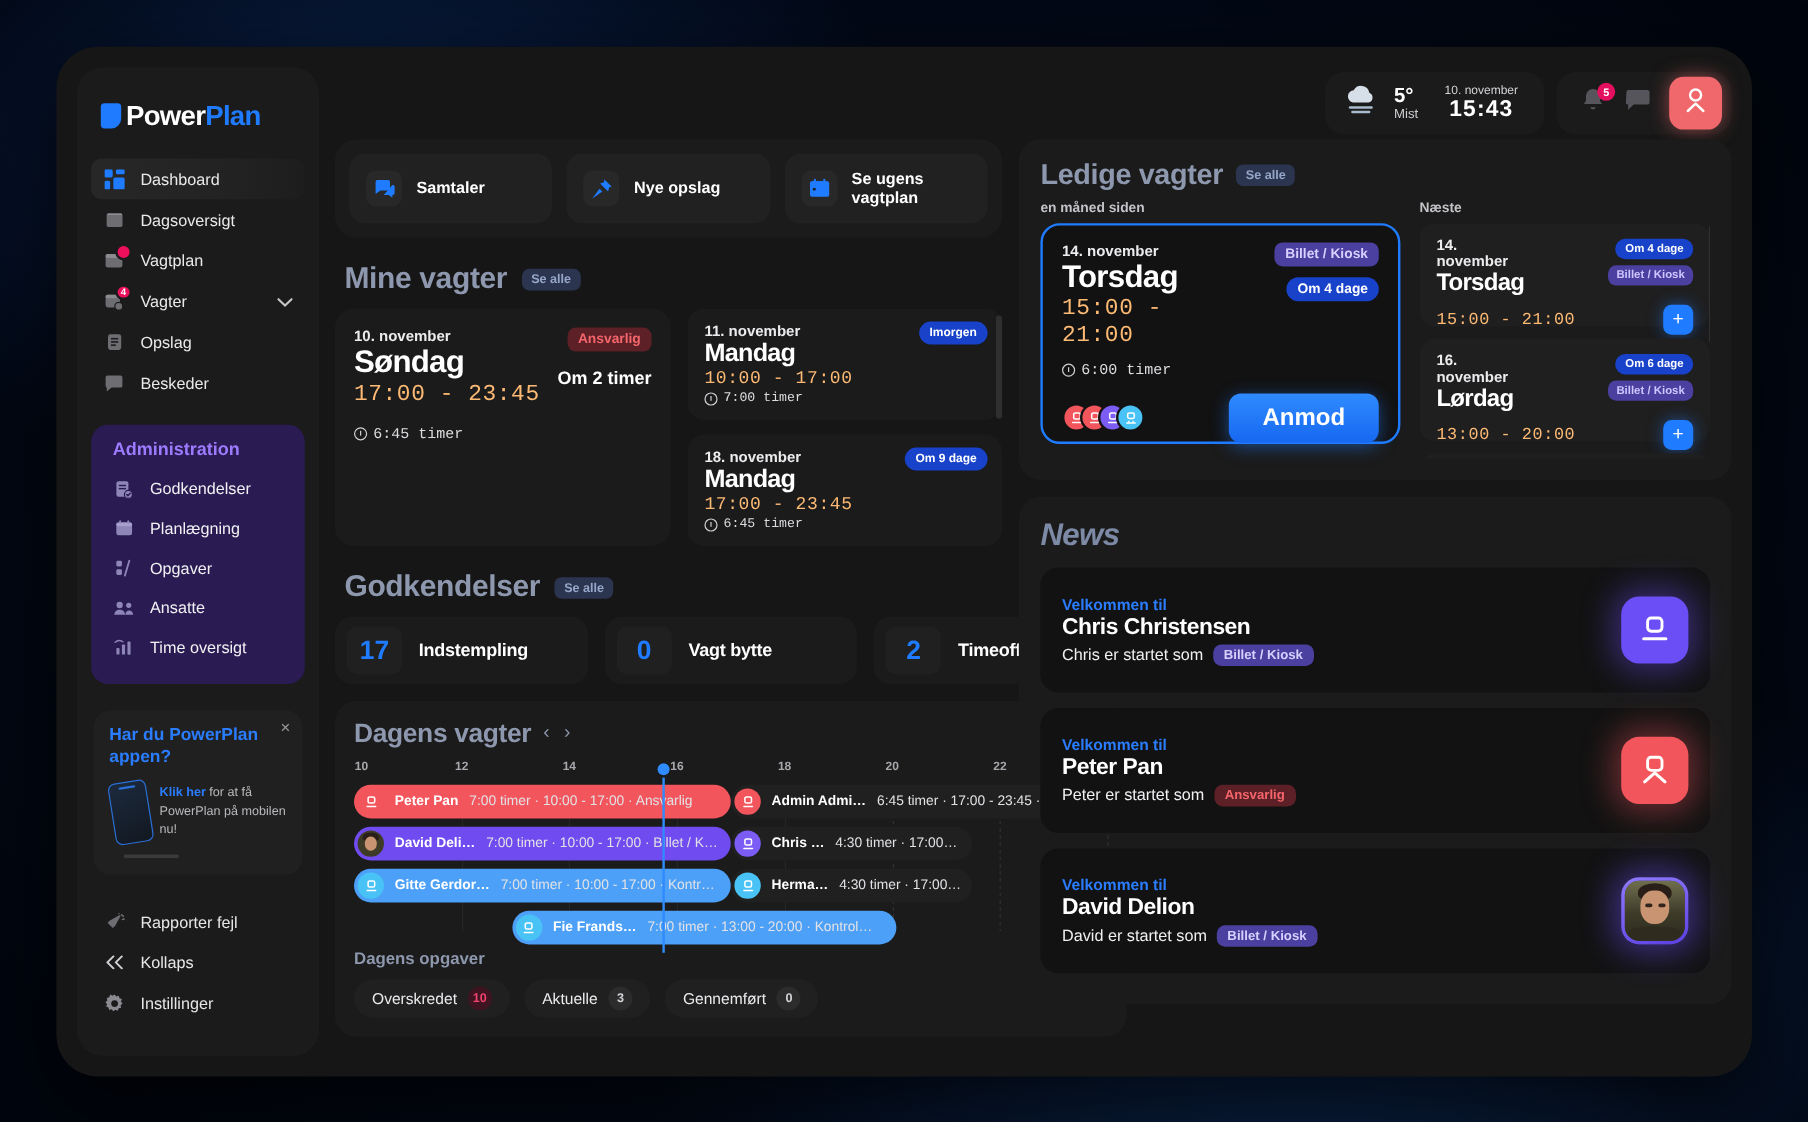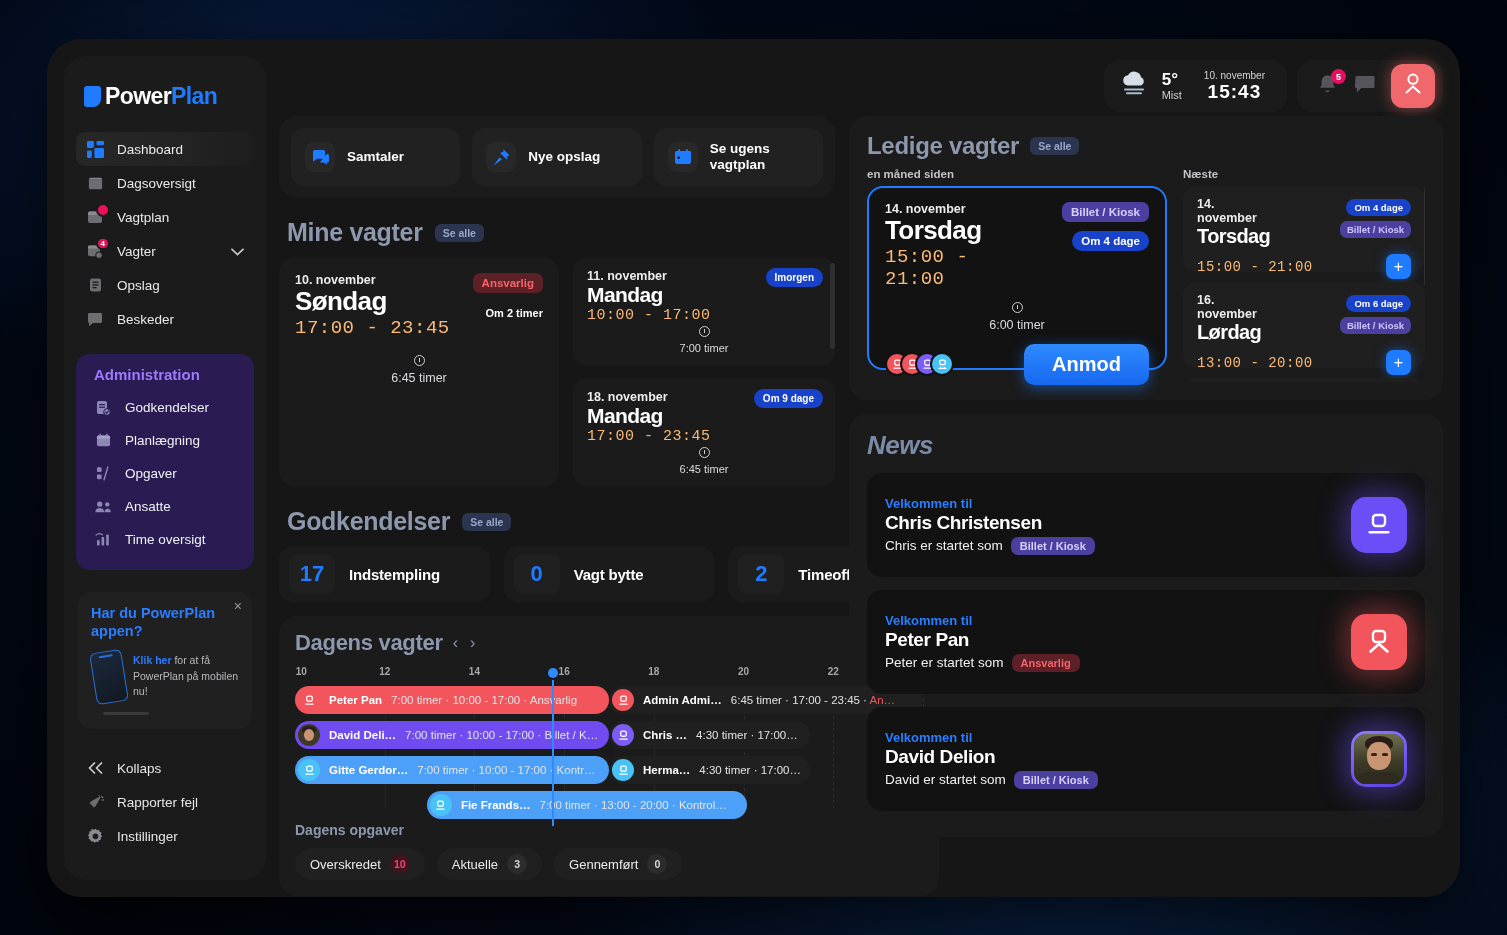--- a/index.html
+++ b/index.html
@@ -143,21 +143,21 @@
   }
   .chip.red { background:#5c2026; color:#f4656c; }
   .chip.blue { background:#1742c9; color:#fff; border-radius:10px; }
   .chip.purple { background:#4b3fa0; color:#d8d0ff; }
   .chip.purple-sm { background:#4b3fa0; color:#cfc6ff; font-size:9.5px; padding:3px 7px;}
   .chip.blue-sm { background:#1742c9; color:#fff; font-size:9.5px; padding:3px 8px; border-radius:9px;}
 
   .sm-date { font-size:12.5px; font-weight:700; color:#ececef; }
   .bg-day { font-size:26px; font-weight:800; color:#fff; letter-spacing:-.6px; line-height:1.15;}
   .time-range { font-family:"Liberation Mono", monospace; font-size:19px; color:#fdba74; letter-spacing:.5px;}
-  .dur { font-family:Liberation Sans, sans-serif; font-size:12.5px; color:#dcdce0; display:flex; align-items:center; gap:5px;flex-direction:column;}
+  .dur { font-family:Liberation Mono, monospace; font-size:12.5px; color:#dcdce0; display:flex; align-items:center; gap:5px;}
   .dur .clk { width:11px;height:11px;border:1.4px solid #d0d0d4;border-radius:50%;position:relative;flex:none;}
   .dur .clk::after{content:"";position:absolute;left:4px;top:2px;width:1.2px;height:4px;background:#d0d0d4;}
 
   .with-row { margin-top:14px; background:#202020; border-radius:11px; height:36px; display:flex; align-items:center; gap:10px; padding:0 10px;}
   .stack { display:flex; }
   .av { width:24px;height:24px;border-radius:50%; display:flex; align-items:center; justify-content:center; border:2px solid #202020; }
   .av + .av { margin-left:-9px; }
   .with-txt { font-size:12px; color:#e9e9ec;}
 
   .shift-side { flex:1; display:flex; flex-direction:column; gap:12px; position:relative; overflow:hidden;}
@@ -409,34 +409,34 @@
         <div class="promo-txt">
           <a href="#">Klik her</a><span> for at få PowerPlan på mobilen nu!</span>
         </div>
       </div>
       <div class="promo-bar"></div>
     </div>
 
     <div class="foot">
       <div class="nav-item">
         <span class="nav-ico">
-          <svg width="17" height="12" viewBox="0 0 17 12">
-                <path d="M7.5 1L2.5 6l5 5M14.5 1L9.5 6l5 5" stroke="#cfcfd4" stroke-width="1.7" fill="none" stroke-linecap="round" stroke-linejoin="round"></path>
-              </svg>
-        </span>
-        <span>Kollaps</span>
-      </div>
-      <div class="nav-item">
-        <span class="nav-ico">
           <svg width="17" height="15" viewBox="0 0 17 15">
                 <path d="M12.8 1.4L4.6 6 2.6 8l4.4 4.4 2-2 4.6-8.2z" fill="#6d6d72"></path>
                 <path d="M14.4 1.4l1.4 1.2M15 5.2l1.6-.3M12 .3l.3-1.0" stroke="#6d6d72" stroke-width="1.3" stroke-linecap="round"></path>
               </svg>
         </span>
         <span>Rapporter fejl</span>
+      </div>
+      <div class="nav-item">
+        <span class="nav-ico">
+          <svg width="17" height="12" viewBox="0 0 17 12">
+                <path d="M7.5 1L2.5 6l5 5M14.5 1L9.5 6l5 5" stroke="#cfcfd4" stroke-width="1.7" fill="none" stroke-linecap="round" stroke-linejoin="round"></path>
+              </svg>
+        </span>
+        <span>Kollaps</span>
       </div>
       <div class="nav-item">
         <span class="nav-ico">
           <svg width="17" height="17" viewBox="0 0 18 18">
                 <path d="M9 0.8l1.5 1.7 2.2-.6.6 2.2 2.2.7-.9 2.1 1.4 1.8-1.7 1.5.5 2.2-2.2.6-.8 2.1-2.1-.9-1.8 1.4-1.5-1.7-2.2.5-.6-2.2-2.1-.8.9-2.1L0.9 7.6l1.7-1.5-.5-2.2 2.2-.6L5.1.9l2.1.9z" fill="#8a8a90"></path>
                 <circle cx="9" cy="8.8" r="3" fill="#1b1b1b"></circle>
               </svg>
         </span>
         <span>Instillinger</span>
       </div>
@@ -539,21 +539,21 @@
         <div class="shift-wrap">
           <div class="shift-main">
             <div style="display:flex;justify-content:space-between;align-items:flex-start;">
               <div>
                 <div class="sm-date">10. november</div>
                 <div class="bg-day">Søndag</div>
                 <div class="time-range">17:00 - 23:45</div>
               </div>
               <div style="text-align:right;">
                 <div class="chip red">Ansvarlig</div>
-                <div style="font-size:11px;font-weight:800;color:#fff;margin-top:14px;">Om 2 timer</div>
+                <div style="font-size:15px;font-weight:800;color:#fff;margin-top:14px;">Om 2 timer</div>
               </div>
             </div>
             <div class="dur" style="margin-top:16px;">
               <span class="clk"></span>
               <span>6:45 timer</span>
             </div>
           </div>
 
           <div class="shift-side">
             <div class="mini-card">

